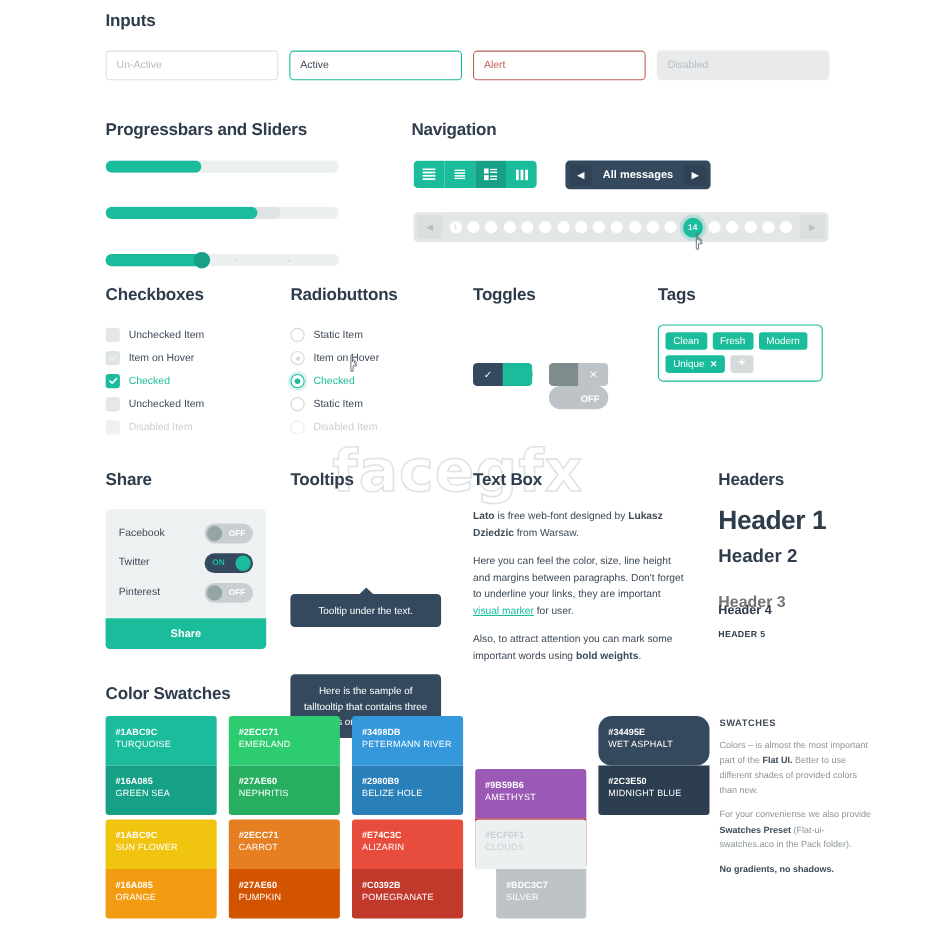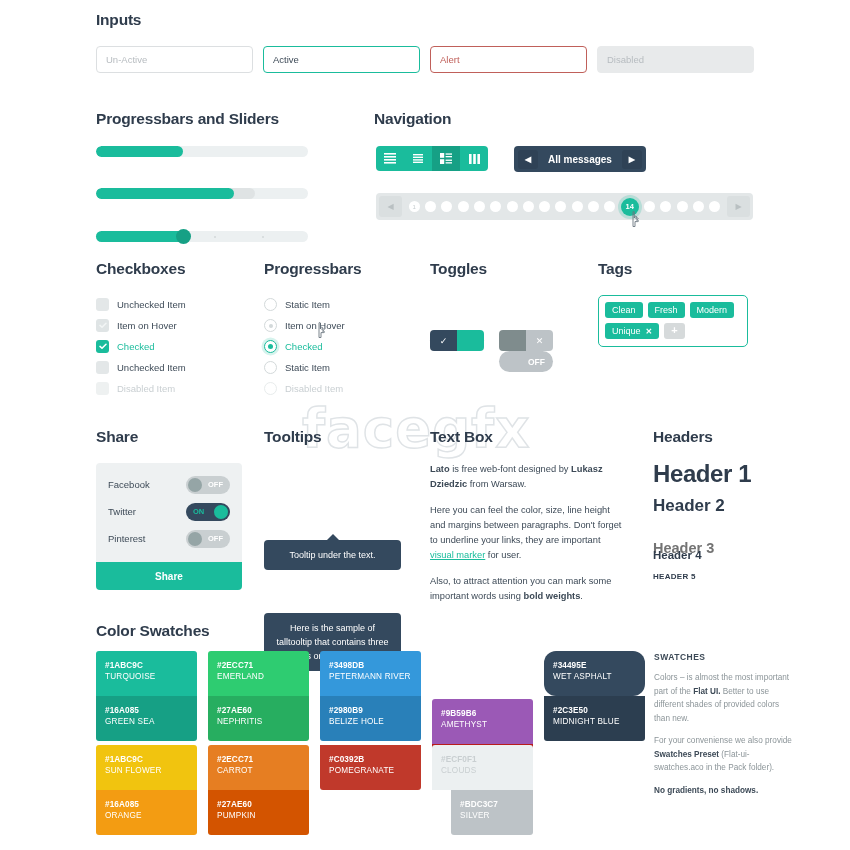--- a/index.html
+++ b/index.html
@@ -357,21 +357,21 @@
       <div class="row">
         <div class="cb "></div>
         <span class="lab">Unchecked Item</span>
       </div>
       <div class="row">
         <div class="cb dis"></div>
         <span class="lab muted">Disabled Item</span>
       </div>
     </div>
 
-  <div class="abs sec-title" style="left:264px; top:260px;">Progressbars</div>
+  <div class="abs sec-title" style="left:264px; top:260px;">Radiobuttons</div>
   <div class="abs" style="left:264px; top:294px;" id="radio-list">
       <div class="row">
         <div class="rb "></div>
         <span class="lab">Static Item</span>
       </div>
       <div class="row">
         <div class="rb hover">
           <div class="ins"></div>
         </div>
         <span class="lab">Item on Hover</span>
@@ -555,20 +555,24 @@
         <div class="sw-cell top" style="background: rgb(230, 126, 34);">
           <div class="hex">#2ECC71</div>
           <div class="nm">CARROT</div>
         </div>
         <div class="sw-cell bot" style="background: rgb(211, 84, 0);">
           <div class="hex">#27AE60</div>
           <div class="nm">PUMPKIN</div>
         </div>
       </div>
       <div class="sw-col">
+        <div class="sw-cell top" style="background: rgb(231, 76, 60);">
+          <div class="hex">#E74C3C</div>
+          <div class="nm">ALIZARIN</div>
+        </div>
         <div class="sw-cell bot" style="background: rgb(192, 57, 43);">
           <div class="hex">#C0392B</div>
           <div class="nm">POMEGRANATE</div>
         </div>
       </div>
       <div class="sw-col">
         <div class="sw-cell top" style="background: rgb(236, 240, 241); color: rgb(201, 207, 209);">
           <div class="hex">#ECF0F1</div>
           <div class="nm">CLOUDS</div>
         </div>

